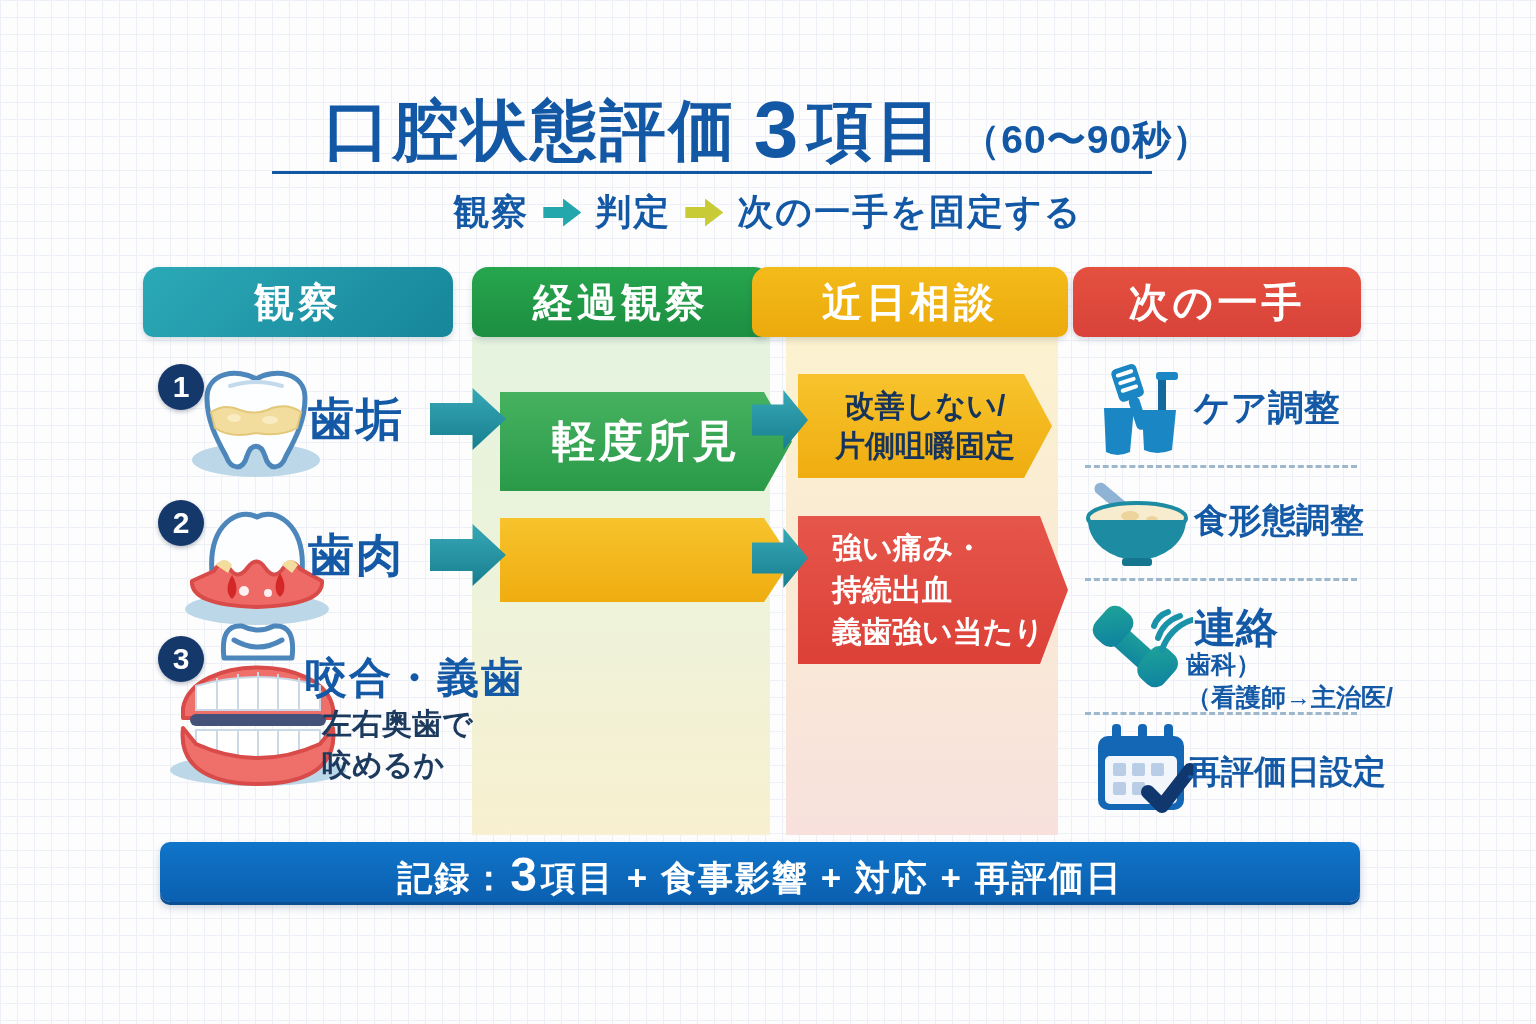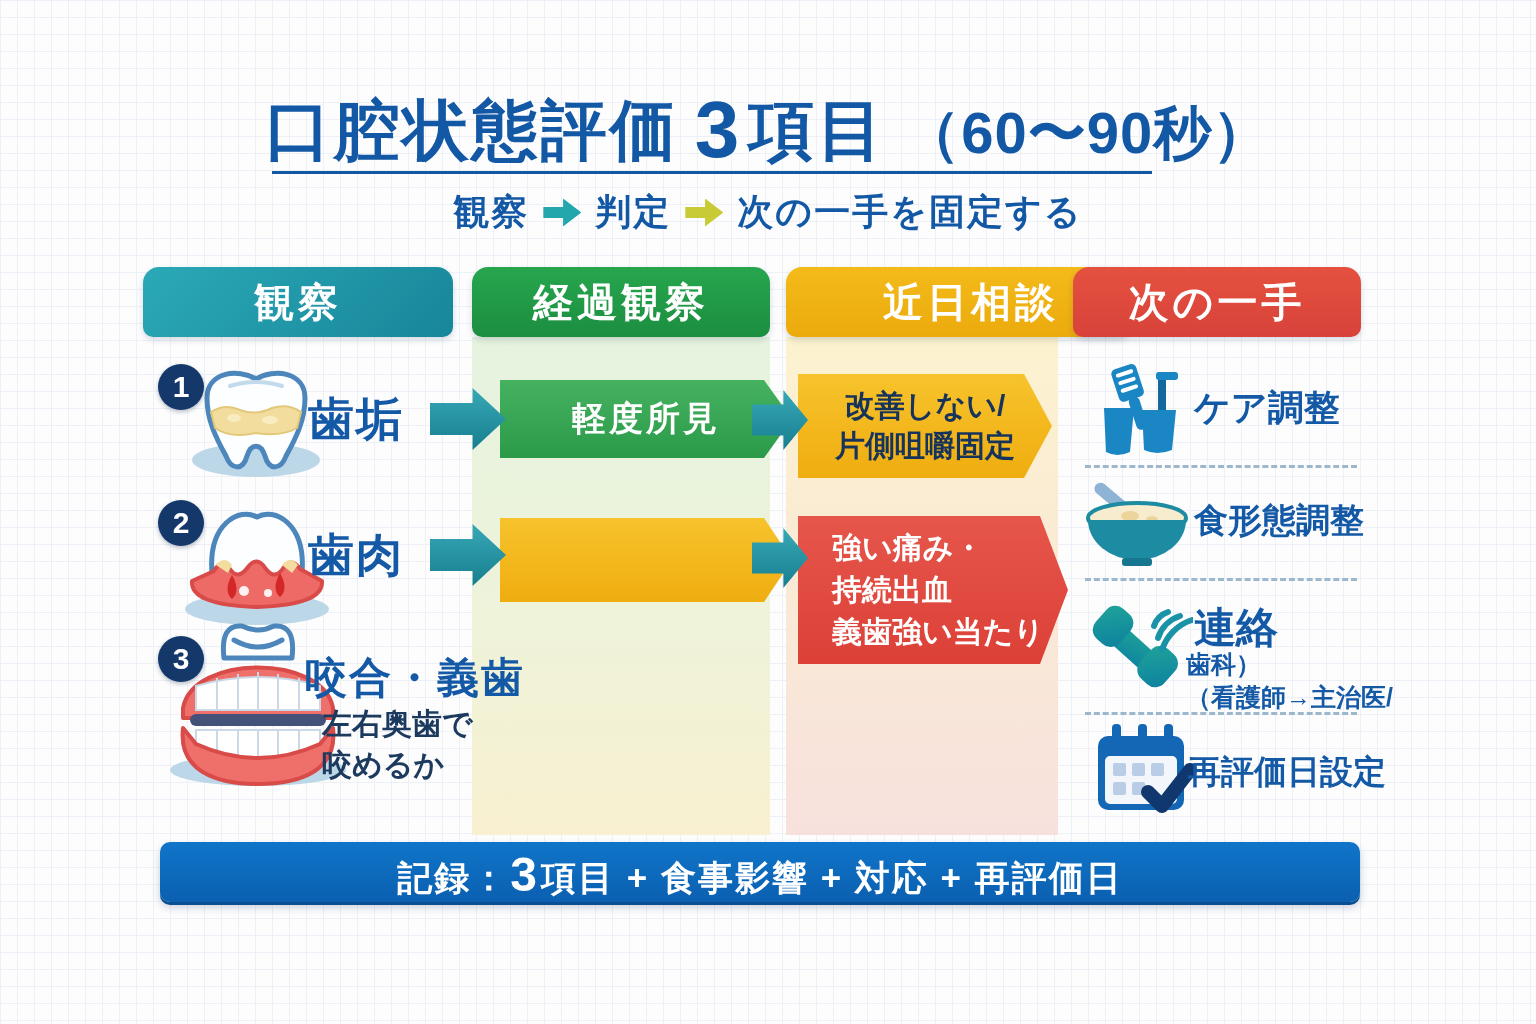--- a/index.html
+++ b/index.html
@@ -15,21 +15,21 @@
   }
   .abs{position:absolute;}
 
   
   .title{
     position:absolute;top:84px;left:0;width:100%;text-align:center;
     color:#1358A5;font-weight:900;font-size:66px;letter-spacing:3px;
     white-space:nowrap;
   }
   .title .tbig{font-size:80px;margin:0 6px 0 16px;vertical-align:-4px;}
-  .title .tparen{font-size:58px;letter-spacing:1px;margin-left:16px;}
+  .title .tparen{font-size:39px;letter-spacing:1px;margin-left:16px;}
   .title-rule{position:absolute;top:171px;left:272px;width:880px;height:3px;background:#1358A5;}
 
   
   .flow{
     position:absolute;top:188px;left:0;width:100%;
     display:flex;justify-content:center;align-items:center;
     color:#1358A5;font-weight:900;font-size:36px;letter-spacing:2px;
   }
   .fa{display:inline-block;width:38px;height:28px;margin:0 14px;
       clip-path:polygon(0 30%,52% 30%,52% 0,100% 50%,52% 100%,52% 70%,0 70%);}
@@ -38,21 +38,21 @@
 
   
   .col-header{
     position:absolute;top:267px;height:70px;border-radius:16px 16px 10px 10px;
     display:flex;align-items:center;justify-content:center;
     color:#fff;font-size:40px;font-weight:900;letter-spacing:4px;
     box-shadow:0 3px 6px rgba(40,60,90,.18);z-index:4;
   }
   .h1{left:143px;width:310px;background:linear-gradient(135deg,#2BA9B7,#17869A);}
   .h2{left:472px;width:298px;background:linear-gradient(180deg,#27A64E,#1C8E40);}
-  .h3{left:786px;width:316px;background:linear-gradient(180deg,#F3BB1A,#ECAA0D);padding-left:27px;}
+  .h3{left:752px;width:316px;background:linear-gradient(180deg,#F3BB1A,#ECAA0D);}
   .h4{left:1073px;width:288px;background:linear-gradient(180deg,#E5513F,#D8423A);}
 
   
   .tint{position:absolute;top:337px;height:498px;z-index:1;}
   .tint2{left:472px;width:298px;background:linear-gradient(180deg,#E5F3DF 0%,#EEF3DA 55%,#F8F0D0 100%);}
   .tint3{left:786px;width:272px;background:linear-gradient(180deg,#FCF2CF 0%,#F9E9D6 55%,#F8E1DD 100%);}
 
   
   .badge{
     position:absolute;width:46px;height:46px;border-radius:50%;background:#15386B;
@@ -69,22 +69,22 @@
     clip-path:polygon(0 24%,56% 24%,56% 0,100% 50%,56% 100%,56% 76%,0 76%);
   }
 
   
   .pennant{
     position:absolute;z-index:2;
     clip-path:polygon(0 0,calc(100% - 28px) 0,100% 50%,calc(100% - 28px) 100%,0 100%);
     display:flex;flex-direction:column;align-items:center;justify-content:center;
     text-align:center;font-weight:900;
   }
-  .pennant.green{left:500px;top:380px;width:292px;height:78px;
-    background:linear-gradient(180deg,#46B260,#2A9A49);color:#fff;font-size:34px;letter-spacing:3px;}
+  .pennant.green{left:500px;top:392px;width:292px;height:99px;
+    background:linear-gradient(180deg,#46B260,#2A9A49);color:#fff;font-size:44px;letter-spacing:3px;}
   .pennant.y1{left:798px;top:374px;width:254px;height:104px;
     background:linear-gradient(180deg,#F7C32C,#EFAD10);color:#16335B;font-size:30px;line-height:1.35;}
   .pennant.y2{left:500px;top:518px;width:292px;height:84px;
     background:linear-gradient(180deg,#F7C32C,#EFAD10);}
   .pennant.red{left:798px;top:516px;width:270px;height:148px;
     background:linear-gradient(180deg,#E6564B,#DC4037);color:#fff;font-size:30px;line-height:1.4;
     align-items:flex-start;padding-left:34px;box-sizing:border-box;text-align:right;}
 
   
   .action-label{position:absolute;color:#1459A6;font-weight:900;z-index:5;white-space:nowrap;}

